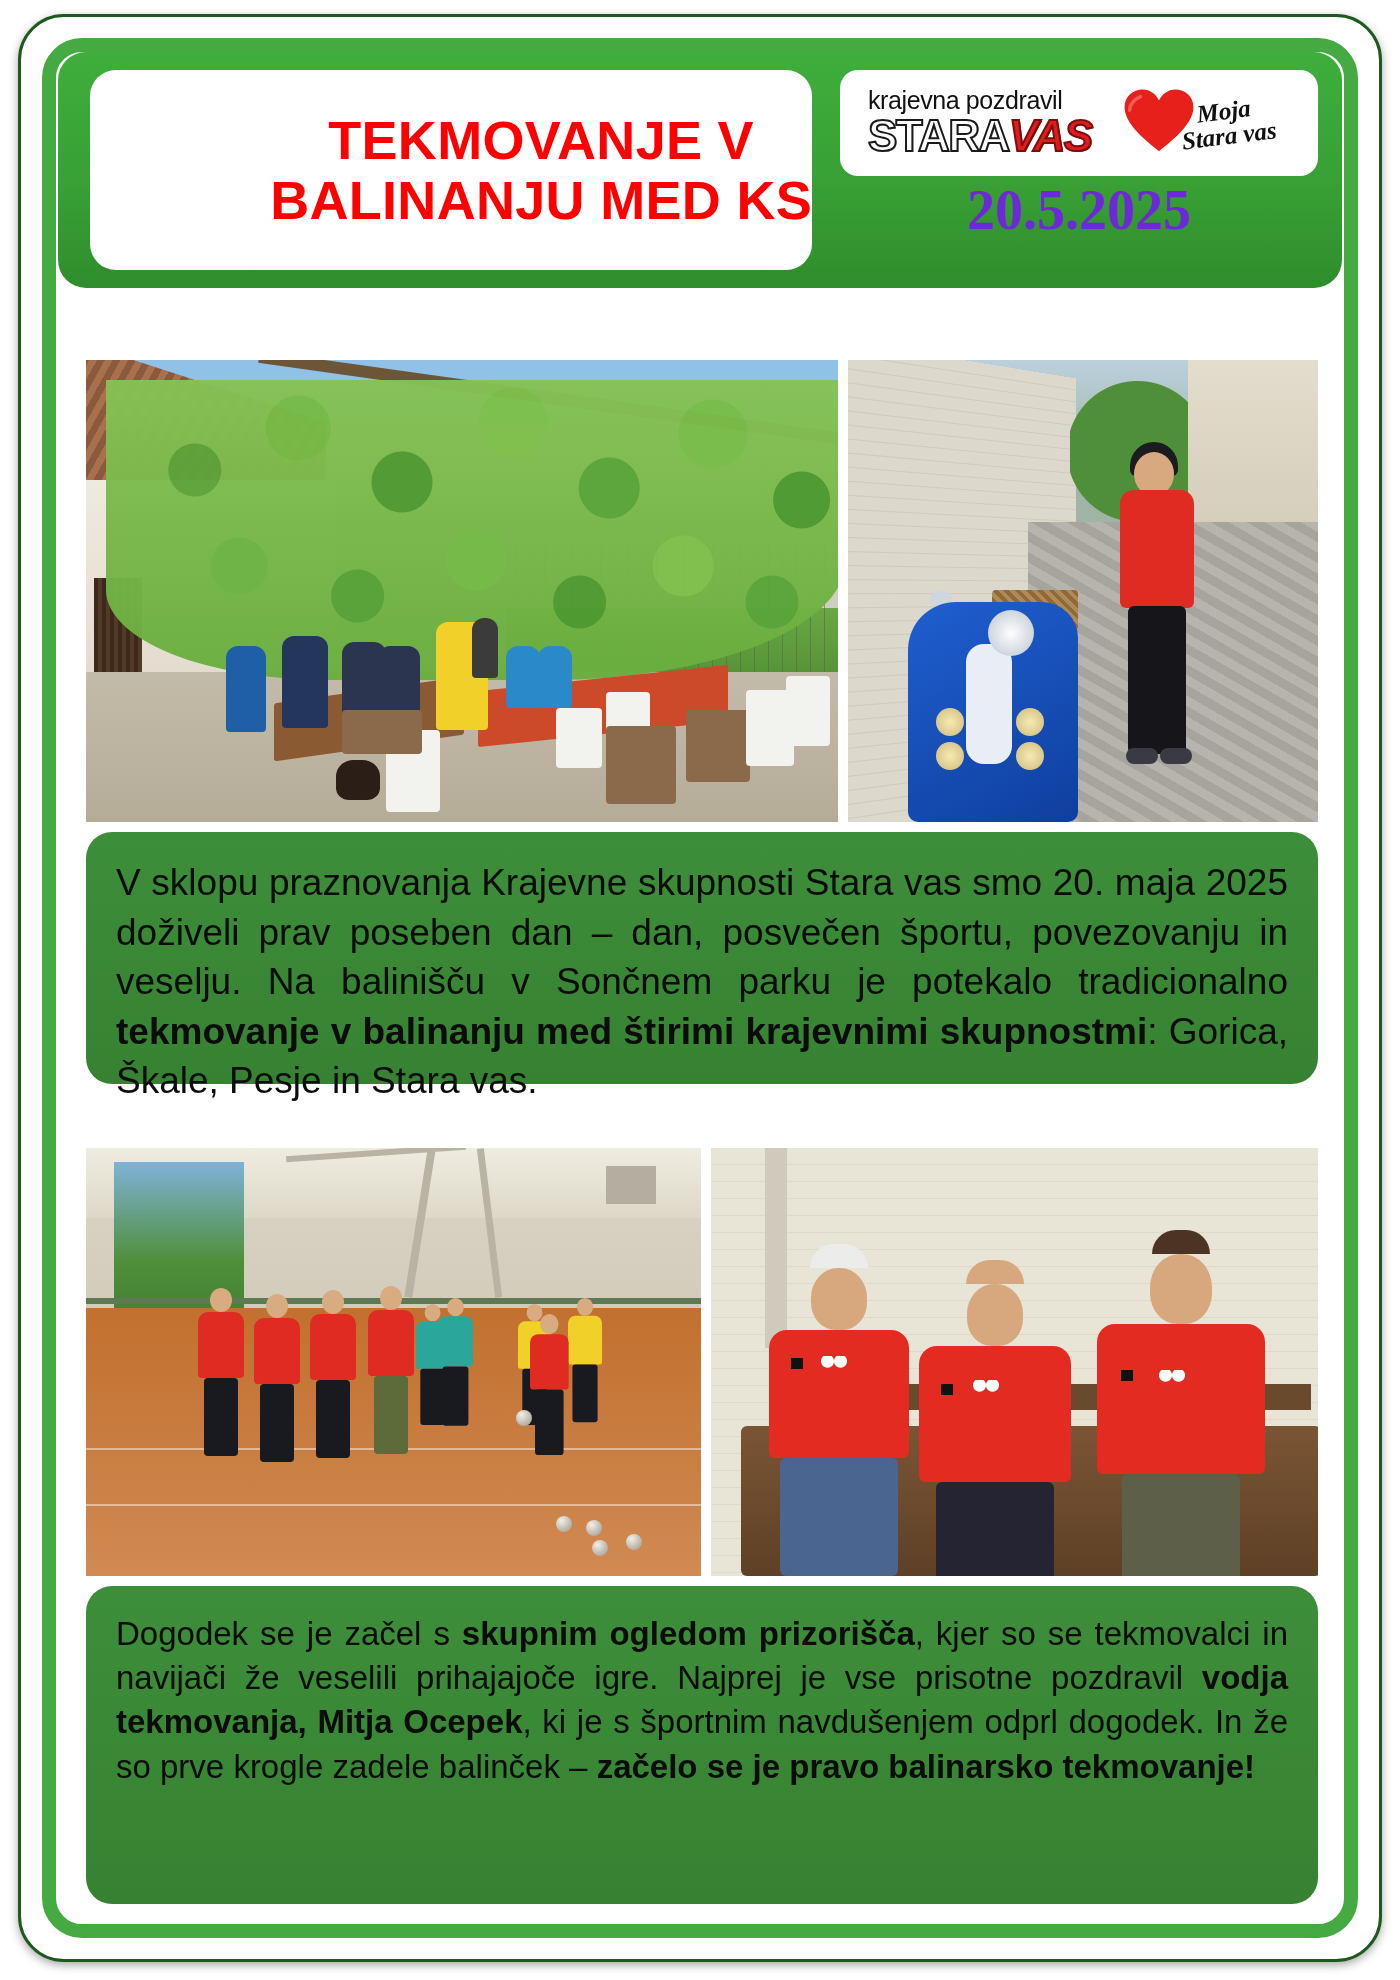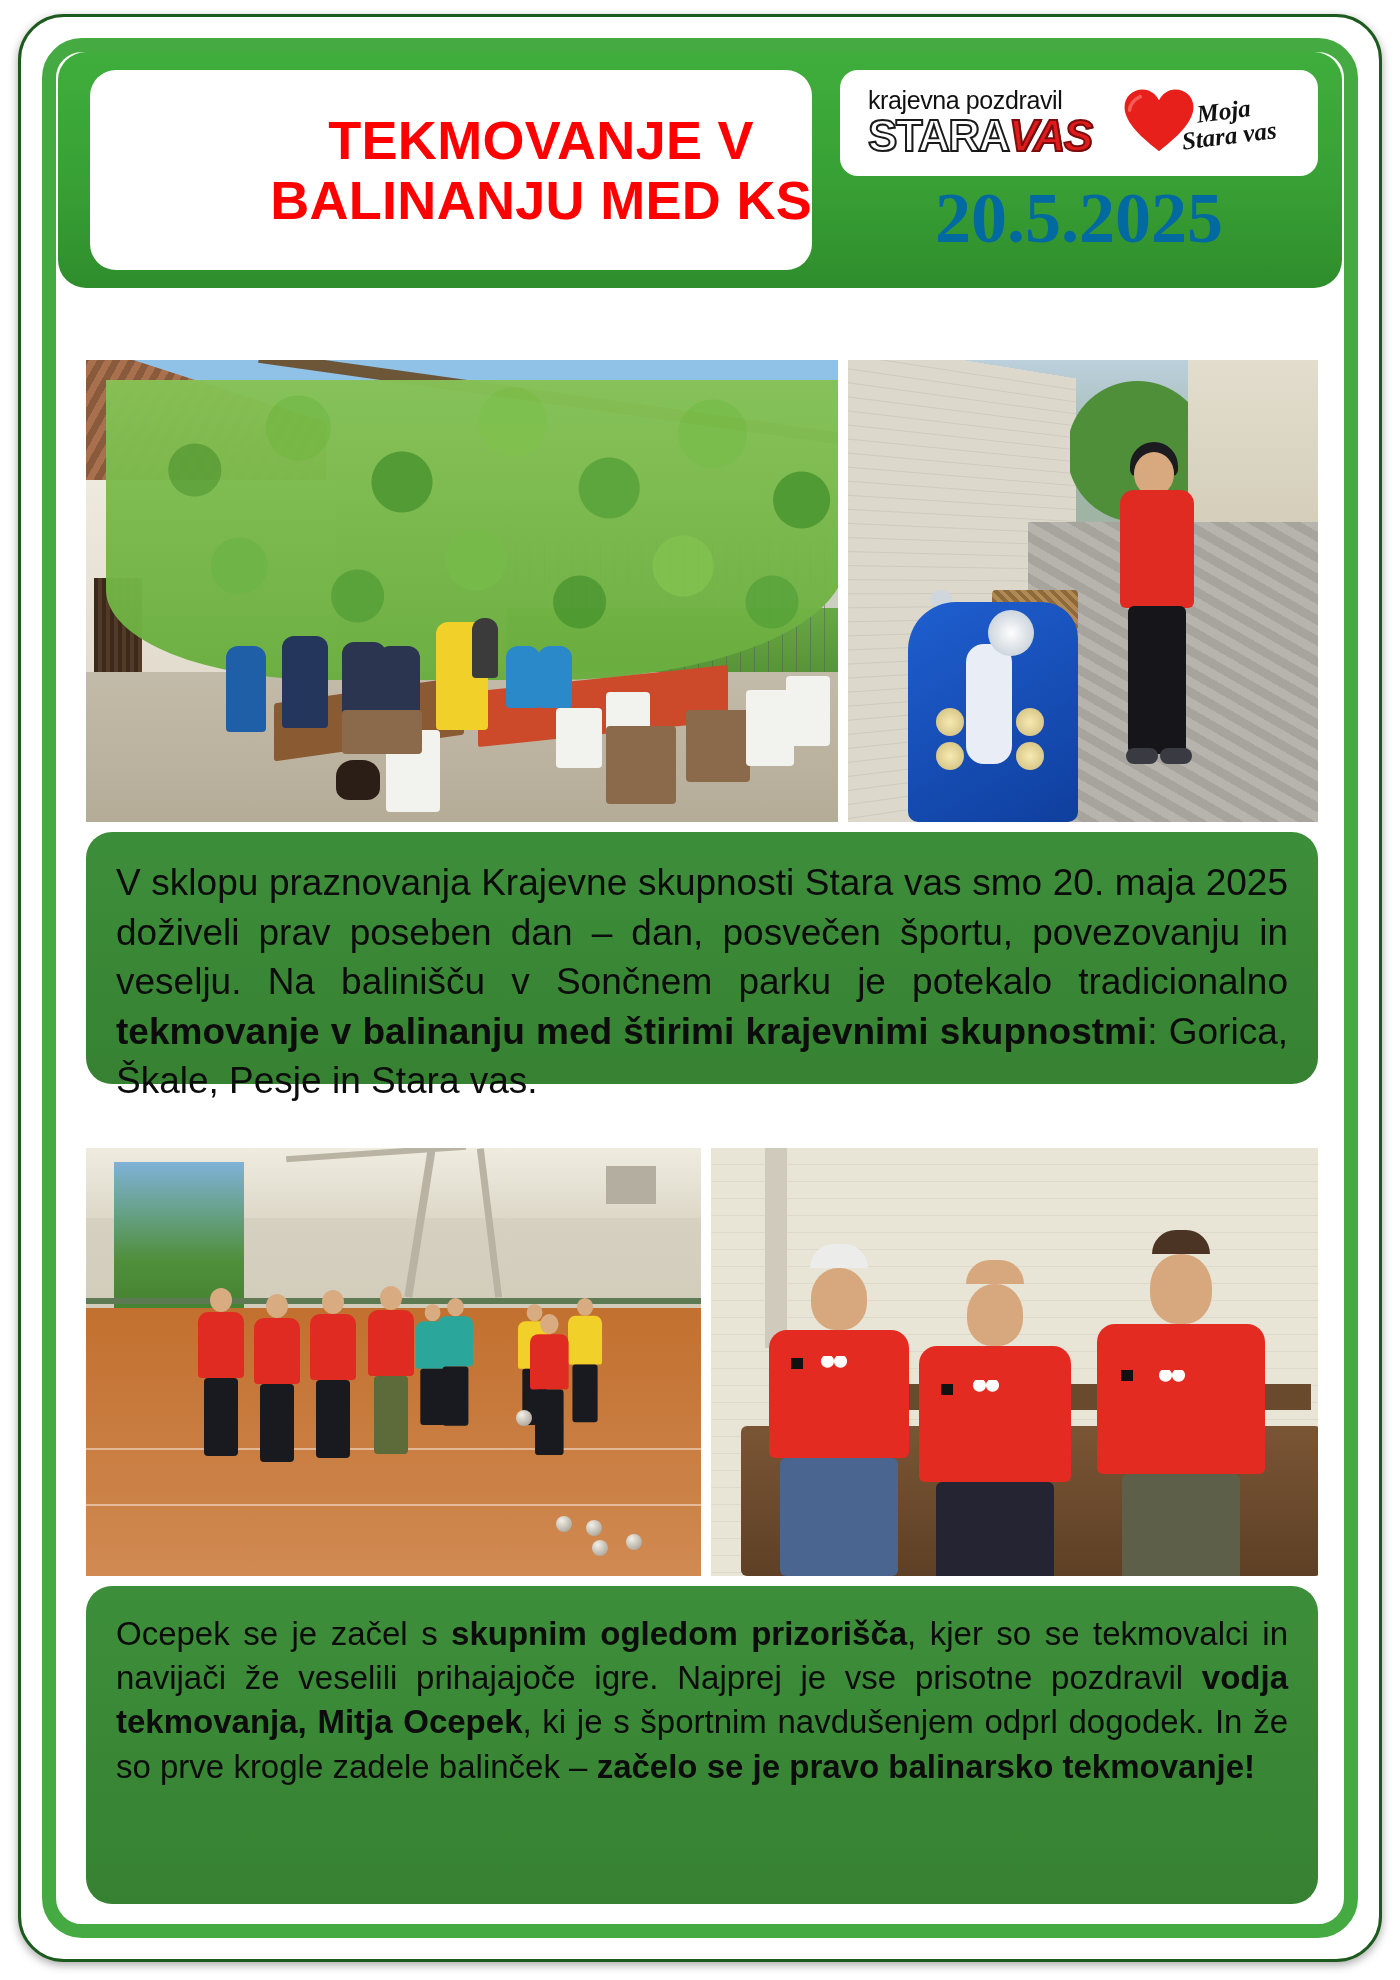--- a/index.html
+++ b/index.html
@@ -141,22 +141,22 @@
   .logo-script .l1 { font-size: 25px; display:block; padding-left: 18px; }
   .logo-script .l2 { font-size: 25px; display:block; }
 
   .date-text {
     position: absolute;
     left: 840px; top: 182px;
     width: 478px;
     text-align: center;
     font-family: "Liberation Serif", serif;
     font-weight: bold;
-    font-size: 72px;
-    color: #0369a1;
+    font-size: 56px;
+    color: #6d28d9;
     line-height: 1;
   }
 
   
   .photo-row { position: absolute; display: flex; gap: 10px; }
   .photo {
     position: relative;
     overflow: hidden;
     background: #cfd8c8;
   }
@@ -506,16 +506,16 @@
         <div class="heartbadge" style="left:410px;top:222px;"></div>
         <div class="balls" style="left:110px;top:208px;background:radial-gradient(circle at 25% 40%,#fff 0 6px,transparent 7px),radial-gradient(circle at 75% 40%,#fff 0 6px,transparent 7px);"></div>
         <div class="balls" style="left:262px;top:232px;background:radial-gradient(circle at 25% 40%,#fff 0 6px,transparent 7px),radial-gradient(circle at 75% 40%,#fff 0 6px,transparent 7px);"></div>
         <div class="balls" style="left:448px;top:222px;background:radial-gradient(circle at 25% 40%,#fff 0 6px,transparent 7px),radial-gradient(circle at 75% 40%,#fff 0 6px,transparent 7px);"></div>
       </div>
     </div>
 
   </div>
 
   <div class="text-block tb2">
-    <p><span>Ocepek se je začel s </span><b>skupnim ogledom prizorišča</b><span>, kjer so se tekmovalci in navijači že veselili prihajajoče igre. Najprej je vse prisotne pozdravil </span><b>vodja tekmovanja, Mitja Ocepek</b><span>, ki je s športnim navdušenjem odprl dogodek. In že so prve krogle zadele balinček – </span><b>začelo se je pravo balinarsko tekmovanje!</b></p>
+    <p><span>Dogodek se je začel s </span><b>skupnim ogledom prizorišča</b><span>, kjer so se tekmovalci in navijači že veselili prihajajoče igre. Najprej je vse prisotne pozdravil </span><b>vodja tekmovanja, Mitja Ocepek</b><span>, ki je s športnim navdušenjem odprl dogodek. In že so prve krogle zadele balinček – </span><b>začelo se je pravo balinarsko tekmovanje!</b></p>
   </div>
 
 </div>
 
 </body></html>

